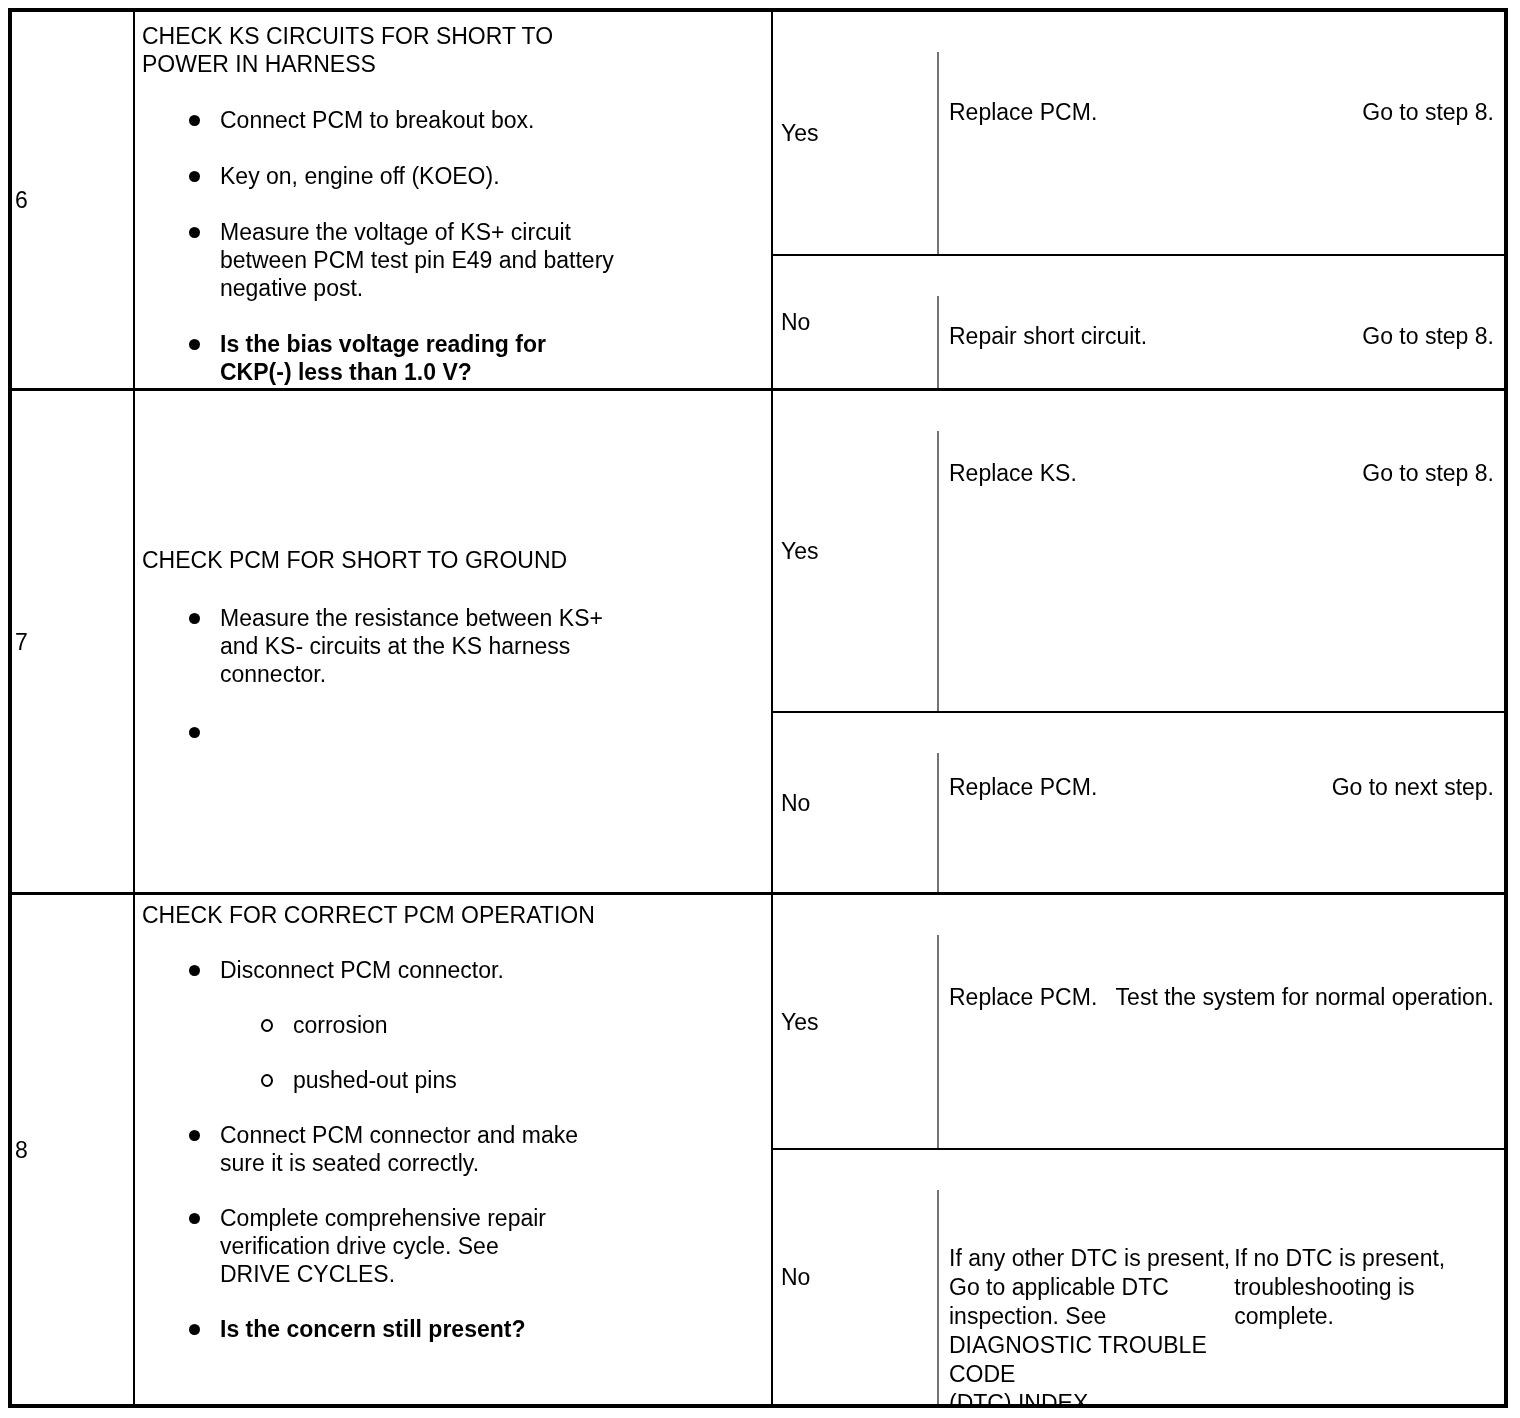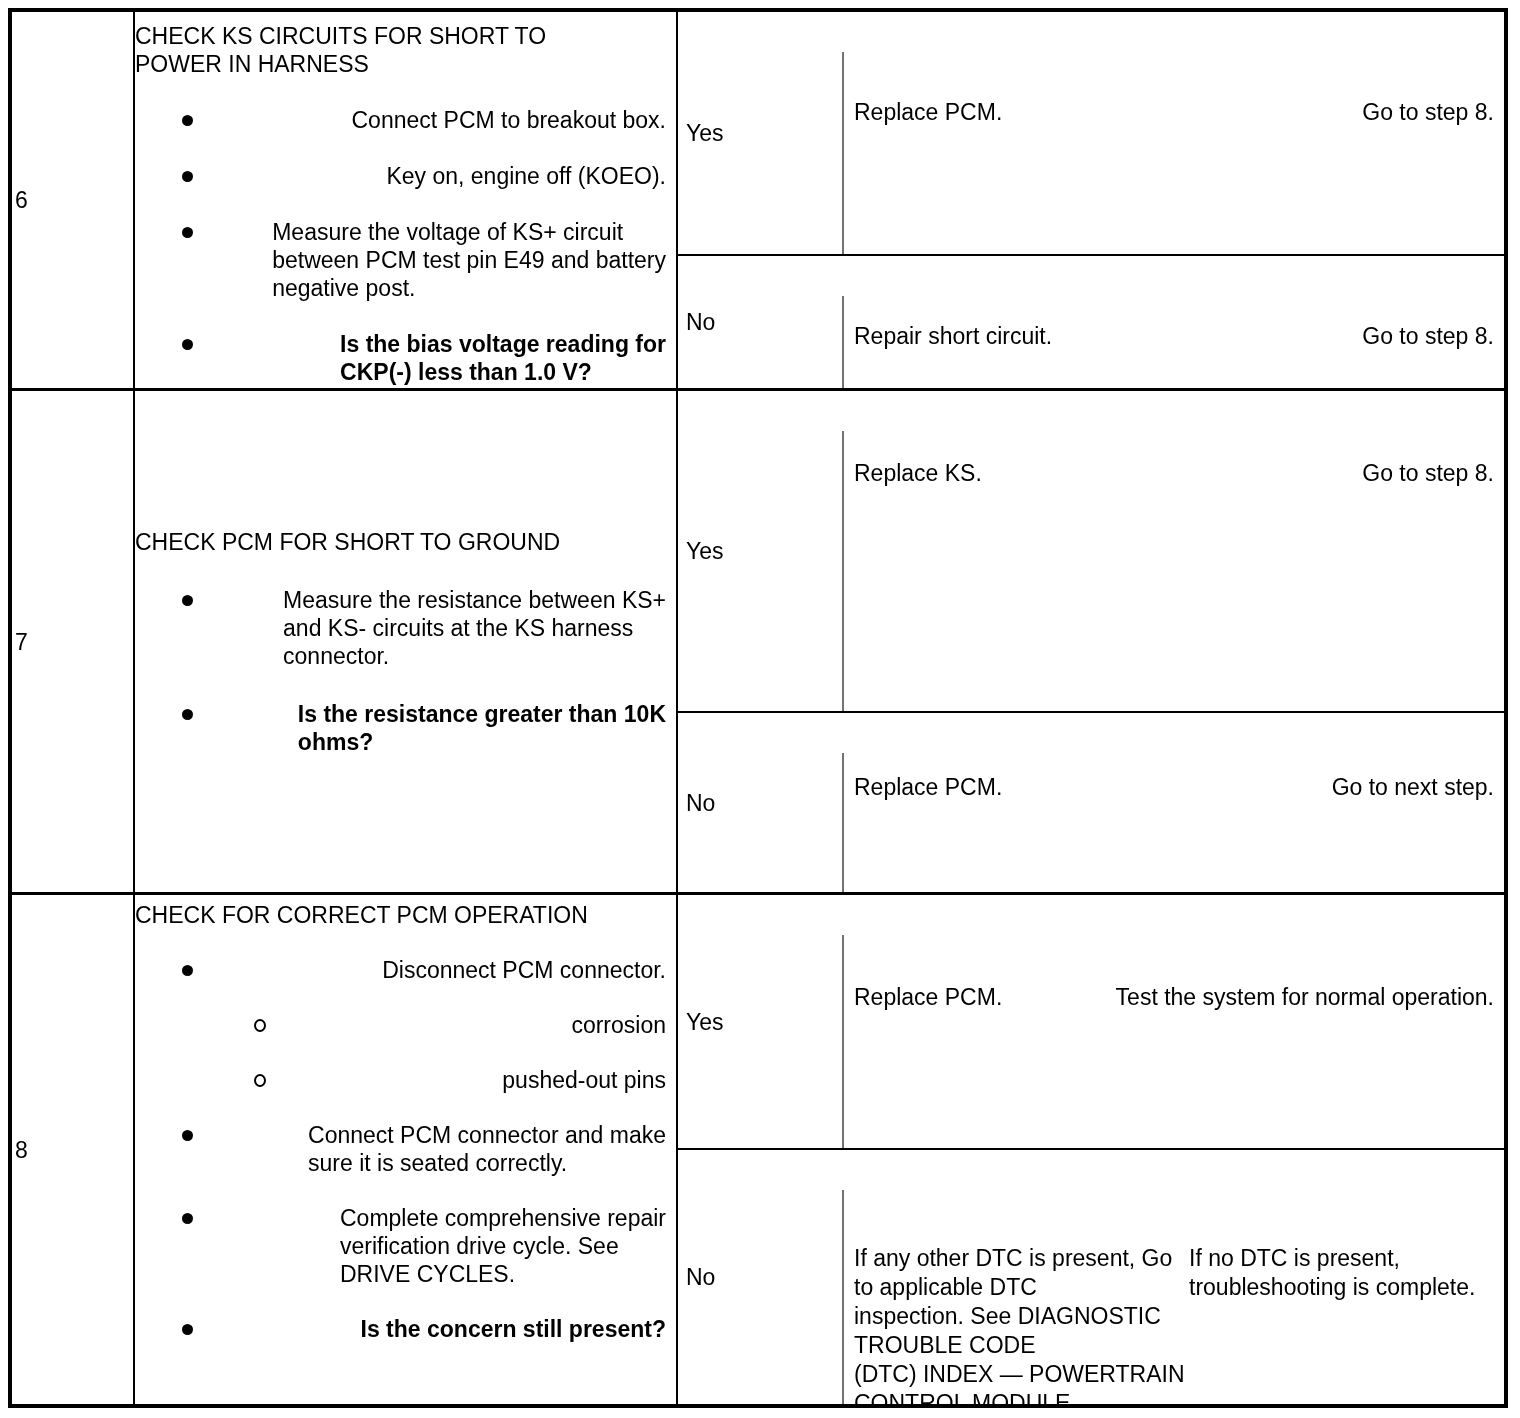--- a/index.html
+++ b/index.html
@@ -25,32 +25,32 @@
   .trow.r6 { height: 376px; }
   .trow.r7 { height: 504px; }
   .trow.r8 { height: 512px; }
 
   .cell-num {
     width: 121px; flex: none;
     display: flex; align-items: center;
     padding-left: 3px;
   }
   .cell-action {
-    width: 543px; flex: none;
+    width: 638px; flex: none;
     border-left: 2px solid #000;
-    padding: 10px 10px 0 0;
+    padding: 10px 10px 0 7px;
     display: flex; flex-direction: column;
     overflow: hidden;
   }
   .r7 .cell-action { justify-content: center; padding-top: 0; }
   .r8 .cell-action { padding-top: 6px; }
 
   .action-title { white-space: pre-line; }
 
-  .bullet { display: flex; align-items: flex-start; margin-top: 28px; justify-content: space-between; }
+  .bullet { display: flex; align-items: flex-start; margin-top: 28px; }
   .r7 .bullet { margin-top: 30px; }
   .r8 .bullet { margin-top: 27px; }
   .dot {
     flex: none;
     width: 11px; height: 11px;
     border-radius: 50%;
     background: #000;
     margin-top: 9px;
     margin-left: 47px;
   }
@@ -148,22 +148,20 @@
     <div class="cell-action">
       <div class="action-title">CHECK PCM FOR SHORT TO GROUND</div>
       <div class="bullet">
         <span class="dot"></span>
         <span class="btext">Measure the resistance between KS+
 and KS- circuits at the KS harness
 connector.</span>
       </div>
       <div class="bullet bold">
         <span class="dot"></span>
-        <span class="btext">Is the resistance greater than 10K
-ohms?</span>
       </div>
     </div>
     <div class="split">
       <div class="subrow sub-yes">
         <div class="cell-yn">Yes</div>
         <div class="cell-result">
           <div class="res">Replace KS.</div>
           <div class="res">Go to step 8.</div>
         </div>
       </div>

